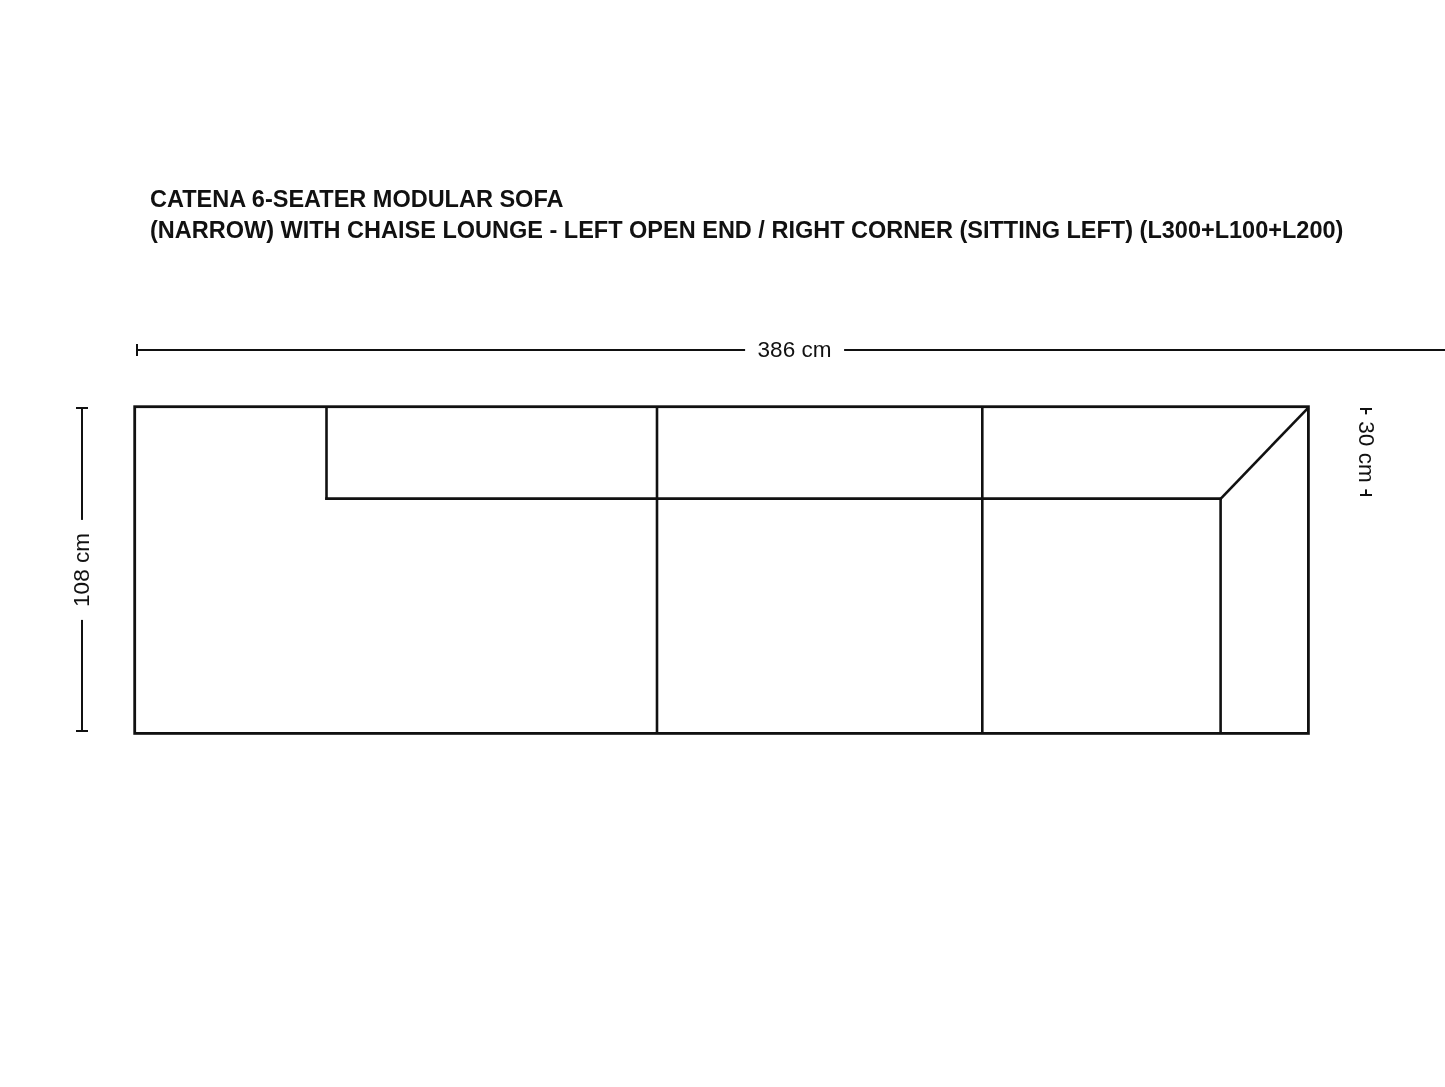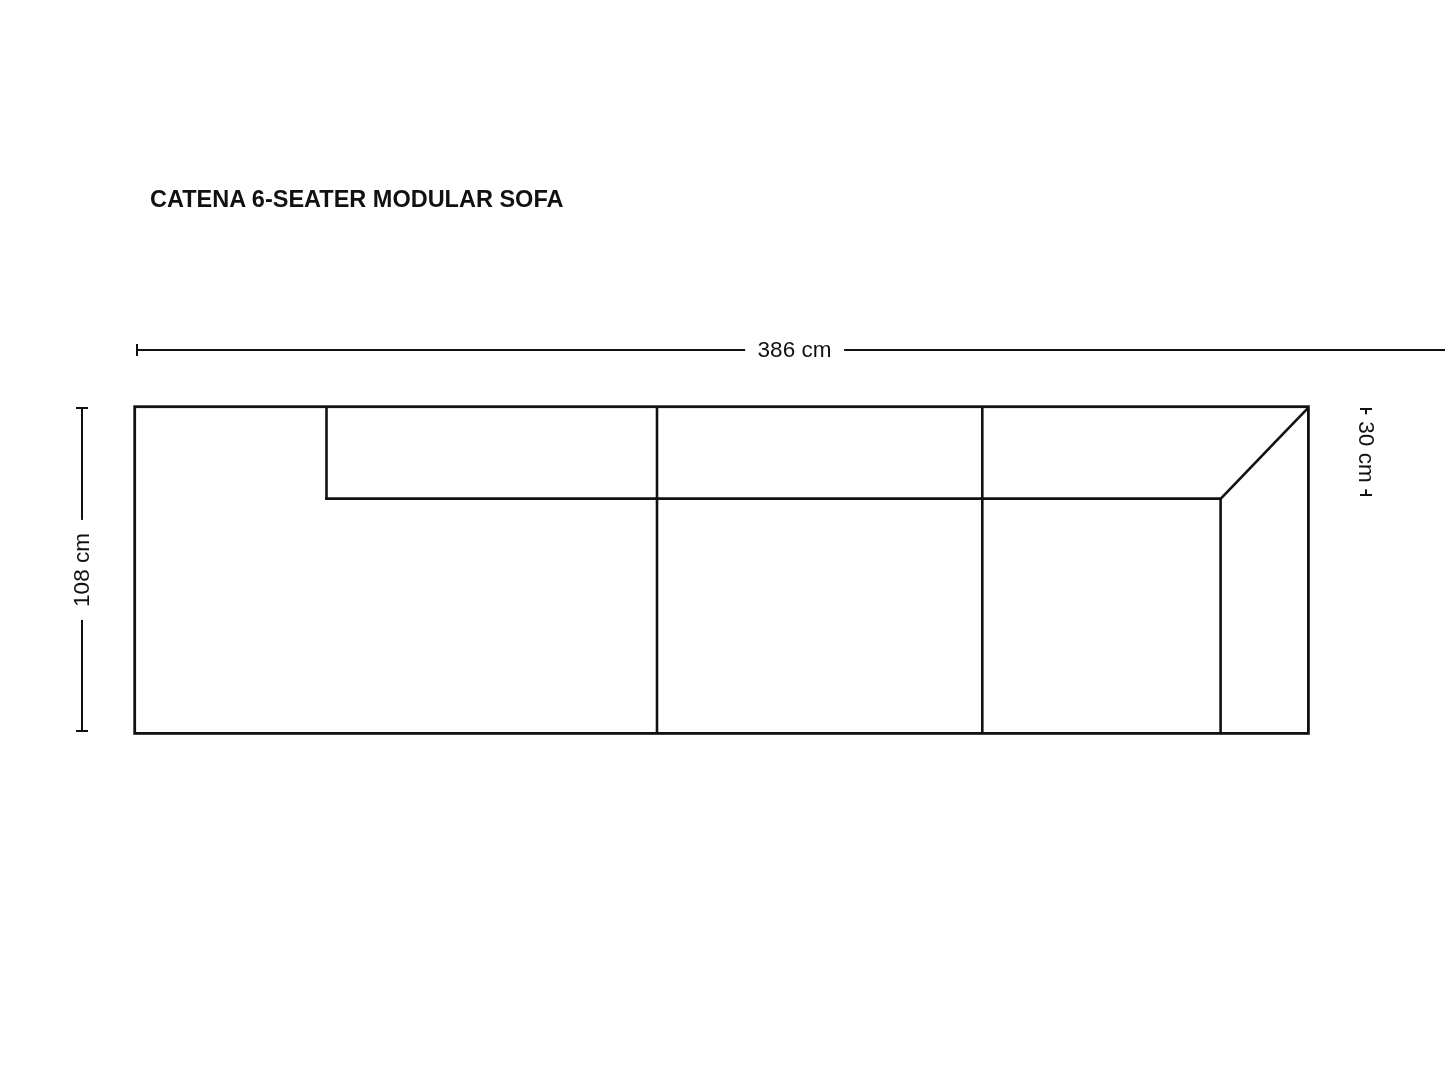--- a/index.html
+++ b/index.html
@@ -72,20 +72,21 @@
     stroke: #111111;
     fill: none;
     stroke-linecap: butt;
   }
 </style>
 </head>
 <body>
 
 <div class="title">
   <div>CATENA 6-SEATER MODULAR SOFA</div>
+  <div>(NARROW) WITH CHAISE LOUNGE - LEFT OPEN END / RIGHT CORNER (SITTING LEFT) (L300+L100+L200)</div>
 </div>
 
 <div class="dim dim-top">
   <div class="seg line"></div>
   <div class="seg tick-l"></div>
   <div class="seg tick-r"></div>
   <span class="dim-label">386 cm</span>
 </div>
 
 <div class="dim dim-left">

